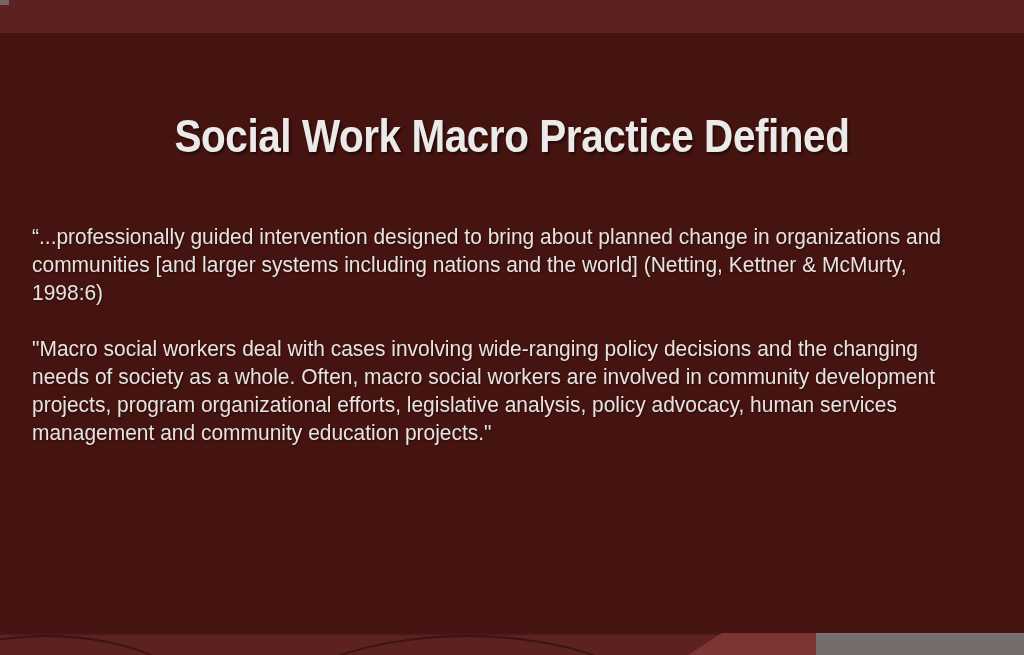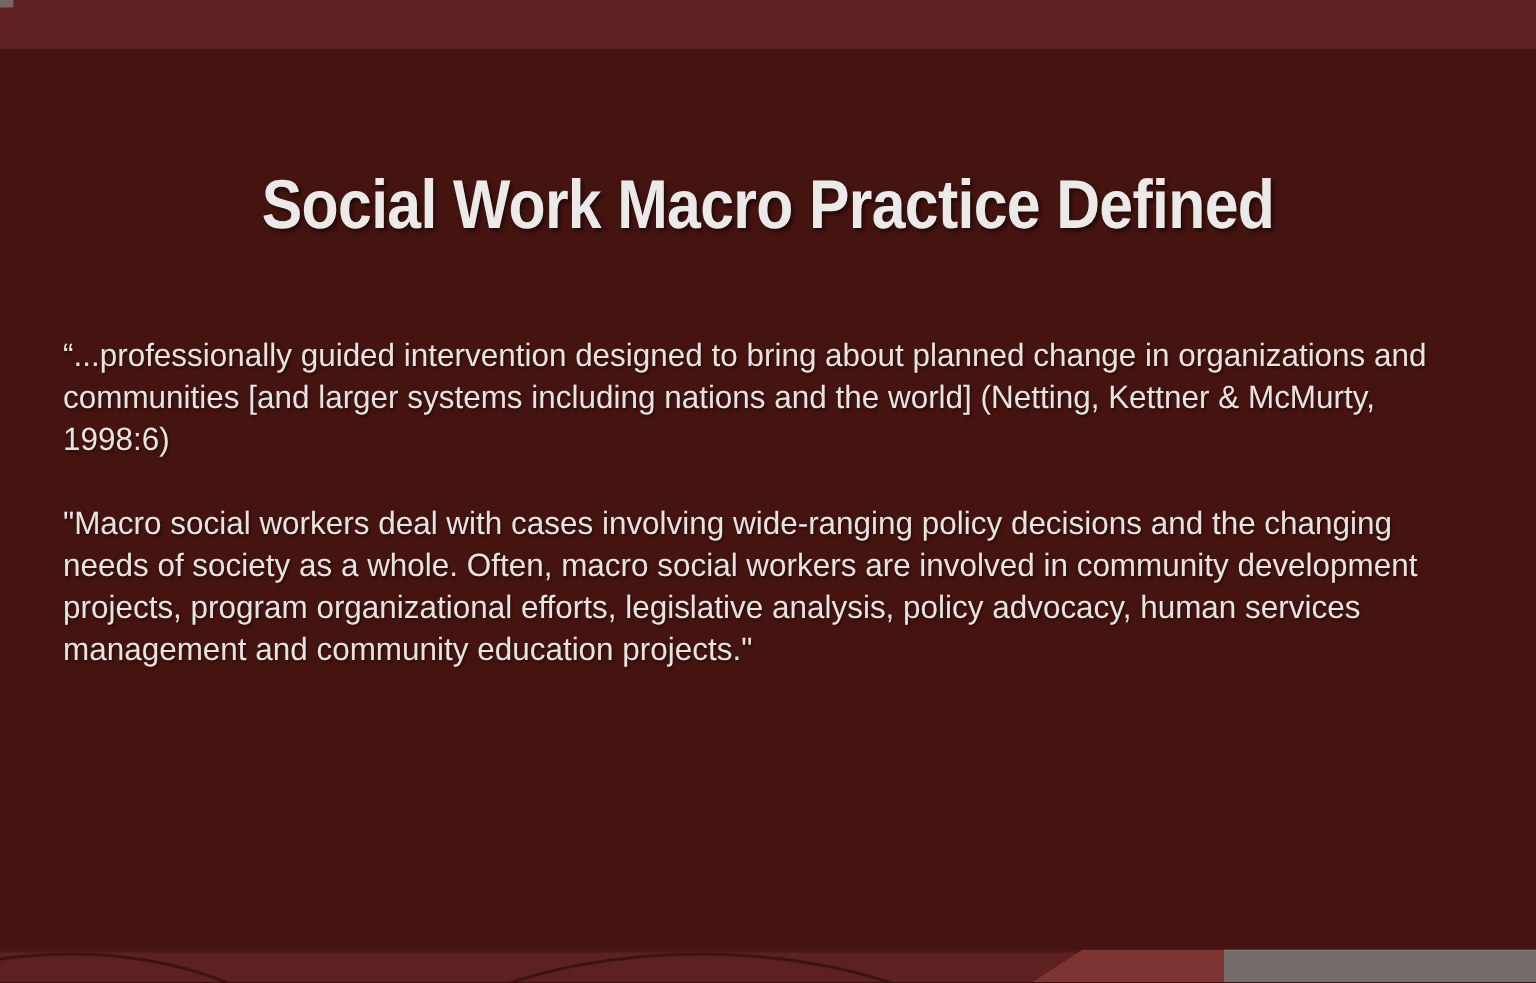--- a/index.html
+++ b/index.html
@@ -69,21 +69,21 @@
     color: #eceae8;
     text-shadow: 2px 2px 3px rgba(0,0,0,0.55);
     font-stretch: condensed;
     transform: scaleX(0.88);
     transform-origin: 50% 50%;
     white-space: nowrap;
   }
 
   .body-block {
     position: absolute;
-    left: 42px;
+    left: 32px;
     top: 190px;
     width: 960px;
   }
 
   .para {
     color: #e6e3e0;
     font-size: 21.5px;
     line-height: 28px;
     text-shadow: 1px 1px 2px rgba(0,0,0,0.45);
     transform: scaleX(0.975);

